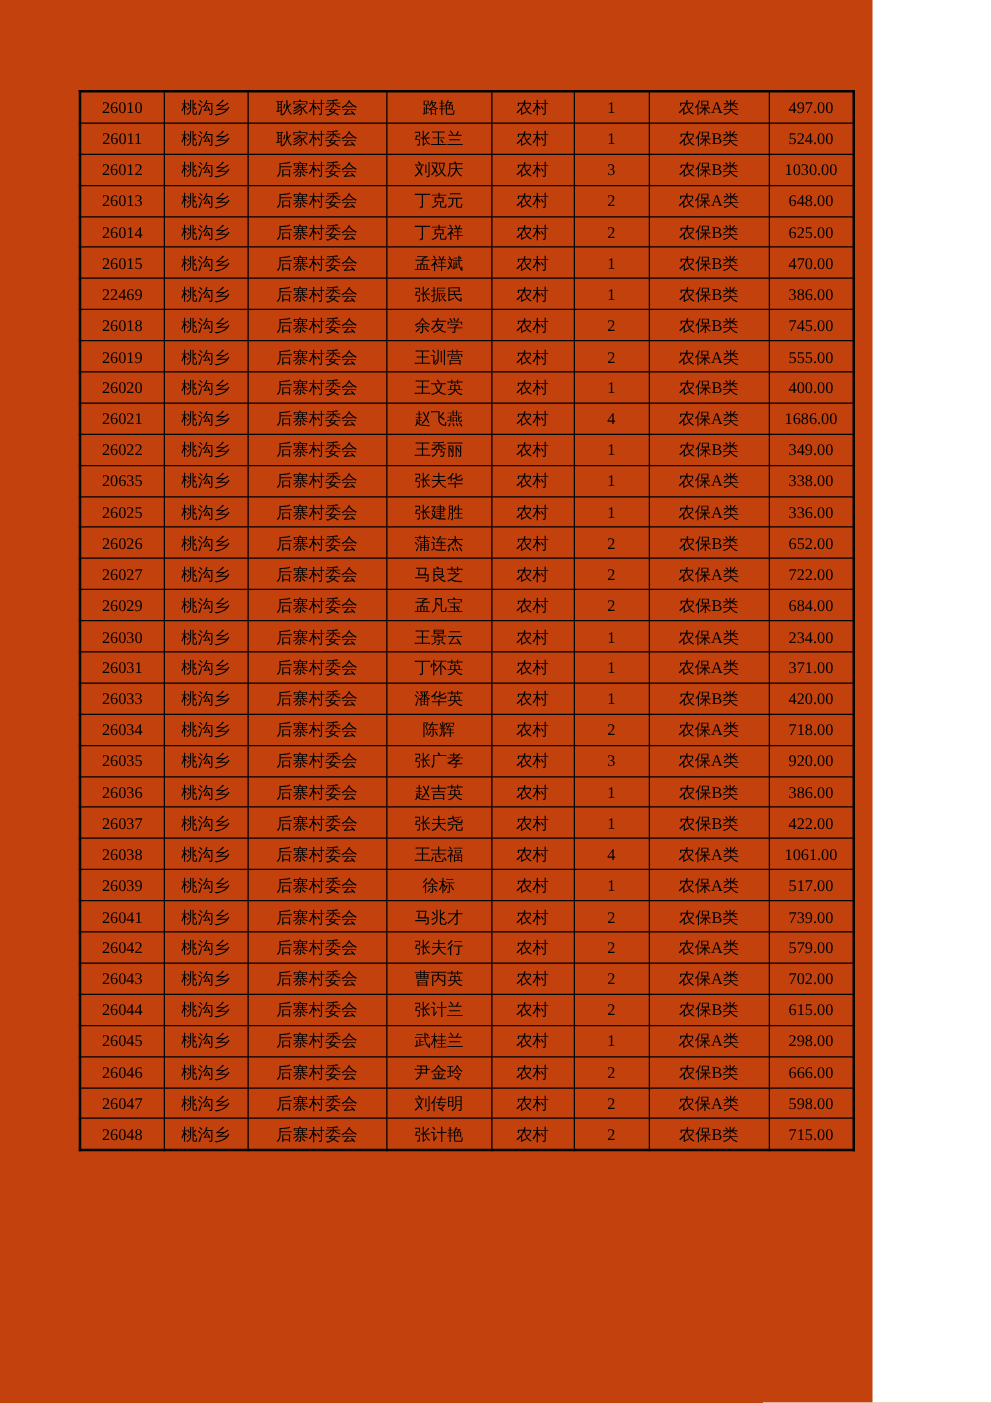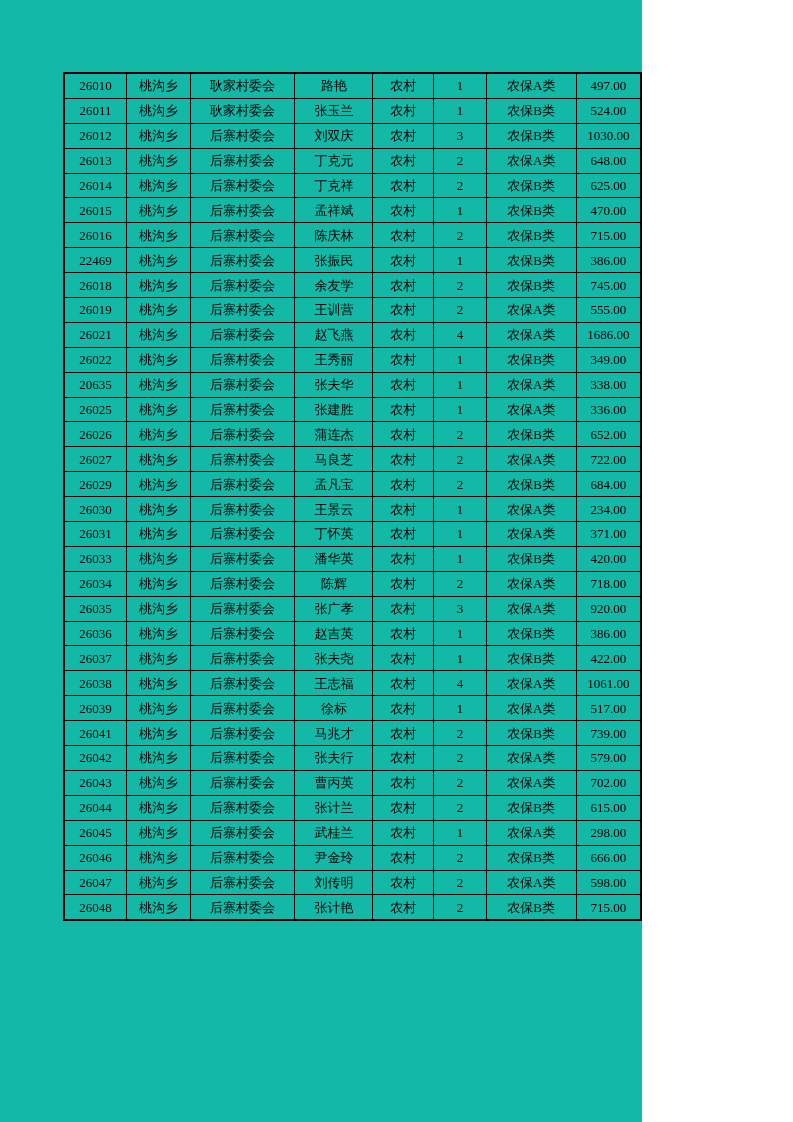--- a/index.html
+++ b/index.html
@@ -2,23 +2,23 @@
 <html><head>
 <meta charset="utf-8">
 <style>
   html, body {
     margin: 0;
     padding: 0;
     background: #ffffff;
   }
   .page {
     position: relative;
-    width: 642px;
+    width: 698px;
     height: 1122px;
-    background: #14b8a6;
+    background: #c2410c;
     overflow: hidden;
   }
   .data-table {
     position: absolute;
     left: 63px;
     top: 72px;
     border-collapse: collapse;
     table-layout: fixed;
     border: 2px solid #000000;
     font-family: "Liberation Serif", "DejaVu Serif", serif;
@@ -114,30 +114,20 @@
           <td>26015</td>
           <td>桃沟乡</td>
           <td>后寨村委会</td>
           <td>孟祥斌</td>
           <td>农村</td>
           <td>1</td>
           <td>农保B类</td>
           <td>470.00</td>
         </tr>
         <tr>
-          <td>26016</td>
-          <td>桃沟乡</td>
-          <td>后寨村委会</td>
-          <td>陈庆林</td>
-          <td>农村</td>
-          <td>2</td>
-          <td>农保B类</td>
-          <td>715.00</td>
-        </tr>
-        <tr>
           <td>22469</td>
           <td>桃沟乡</td>
           <td>后寨村委会</td>
           <td>张振民</td>
           <td>农村</td>
           <td>1</td>
           <td>农保B类</td>
           <td>386.00</td>
         </tr>
         <tr>
@@ -152,20 +142,30 @@
         </tr>
         <tr>
           <td>26019</td>
           <td>桃沟乡</td>
           <td>后寨村委会</td>
           <td>王训营</td>
           <td>农村</td>
           <td>2</td>
           <td>农保A类</td>
           <td>555.00</td>
+        </tr>
+        <tr>
+          <td>26020</td>
+          <td>桃沟乡</td>
+          <td>后寨村委会</td>
+          <td>王文英</td>
+          <td>农村</td>
+          <td>1</td>
+          <td>农保B类</td>
+          <td>400.00</td>
         </tr>
         <tr>
           <td>26021</td>
           <td>桃沟乡</td>
           <td>后寨村委会</td>
           <td>赵飞燕</td>
           <td>农村</td>
           <td>4</td>
           <td>农保A类</td>
           <td>1686.00</td>

